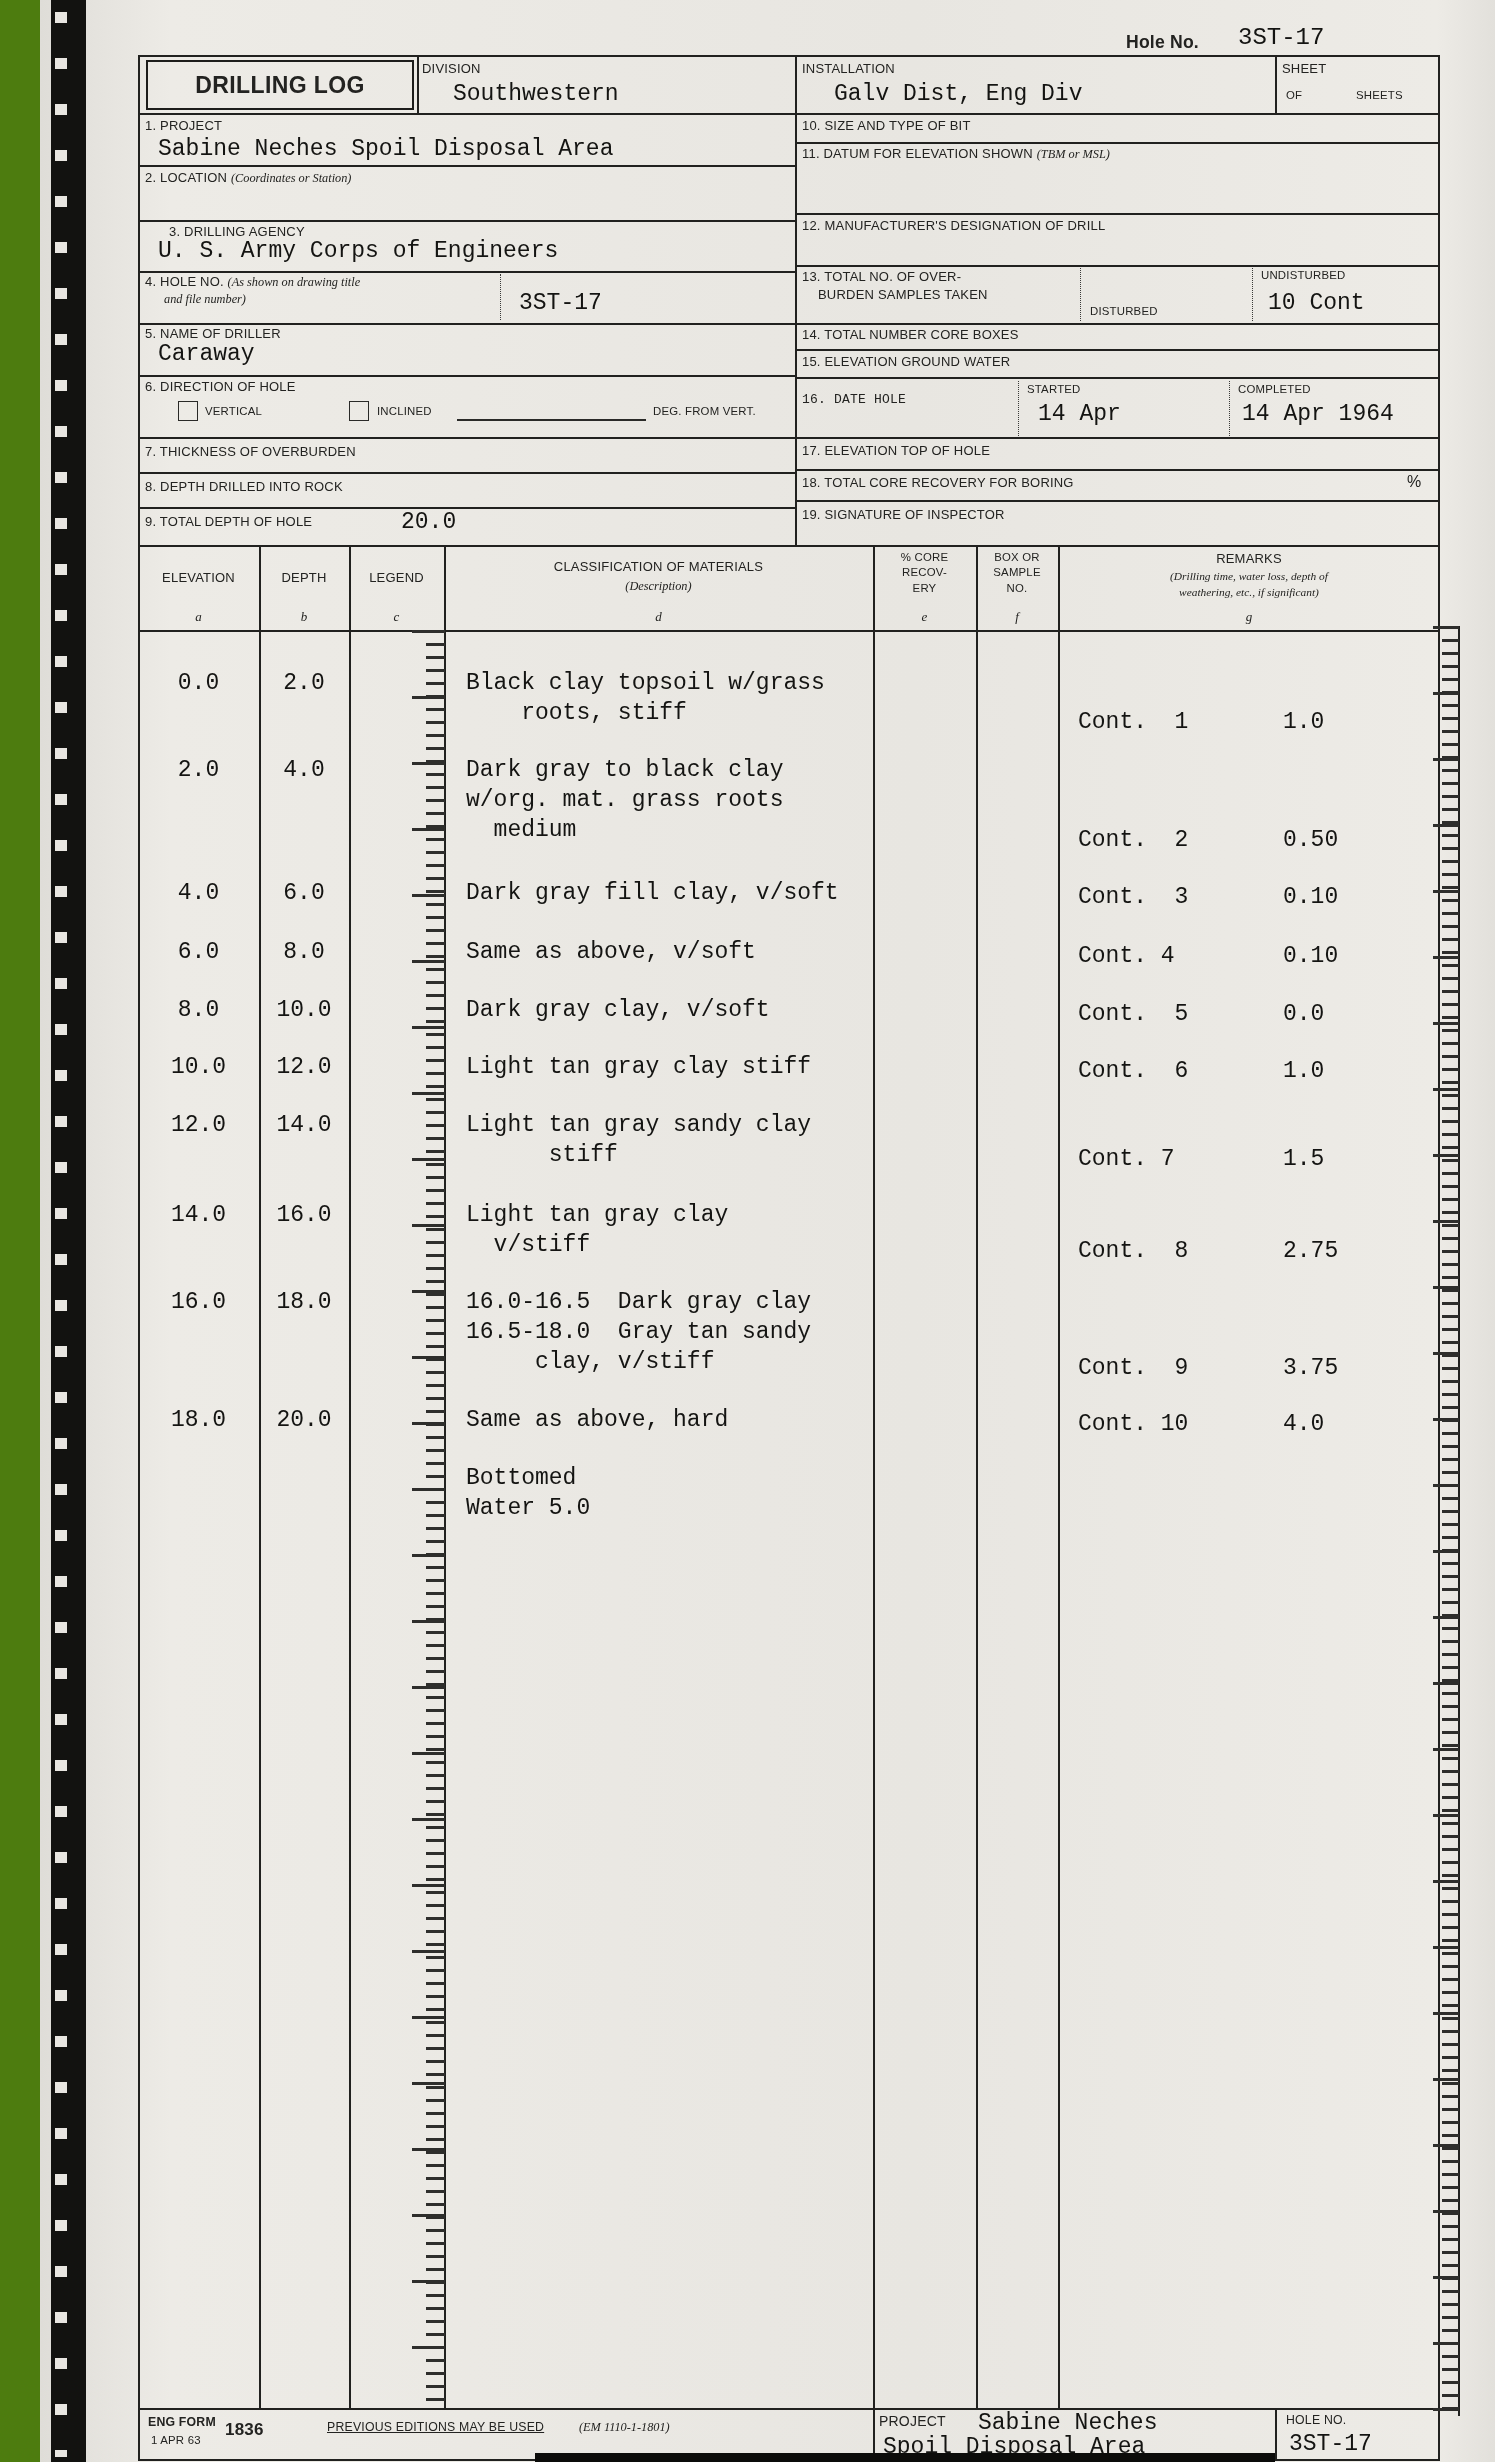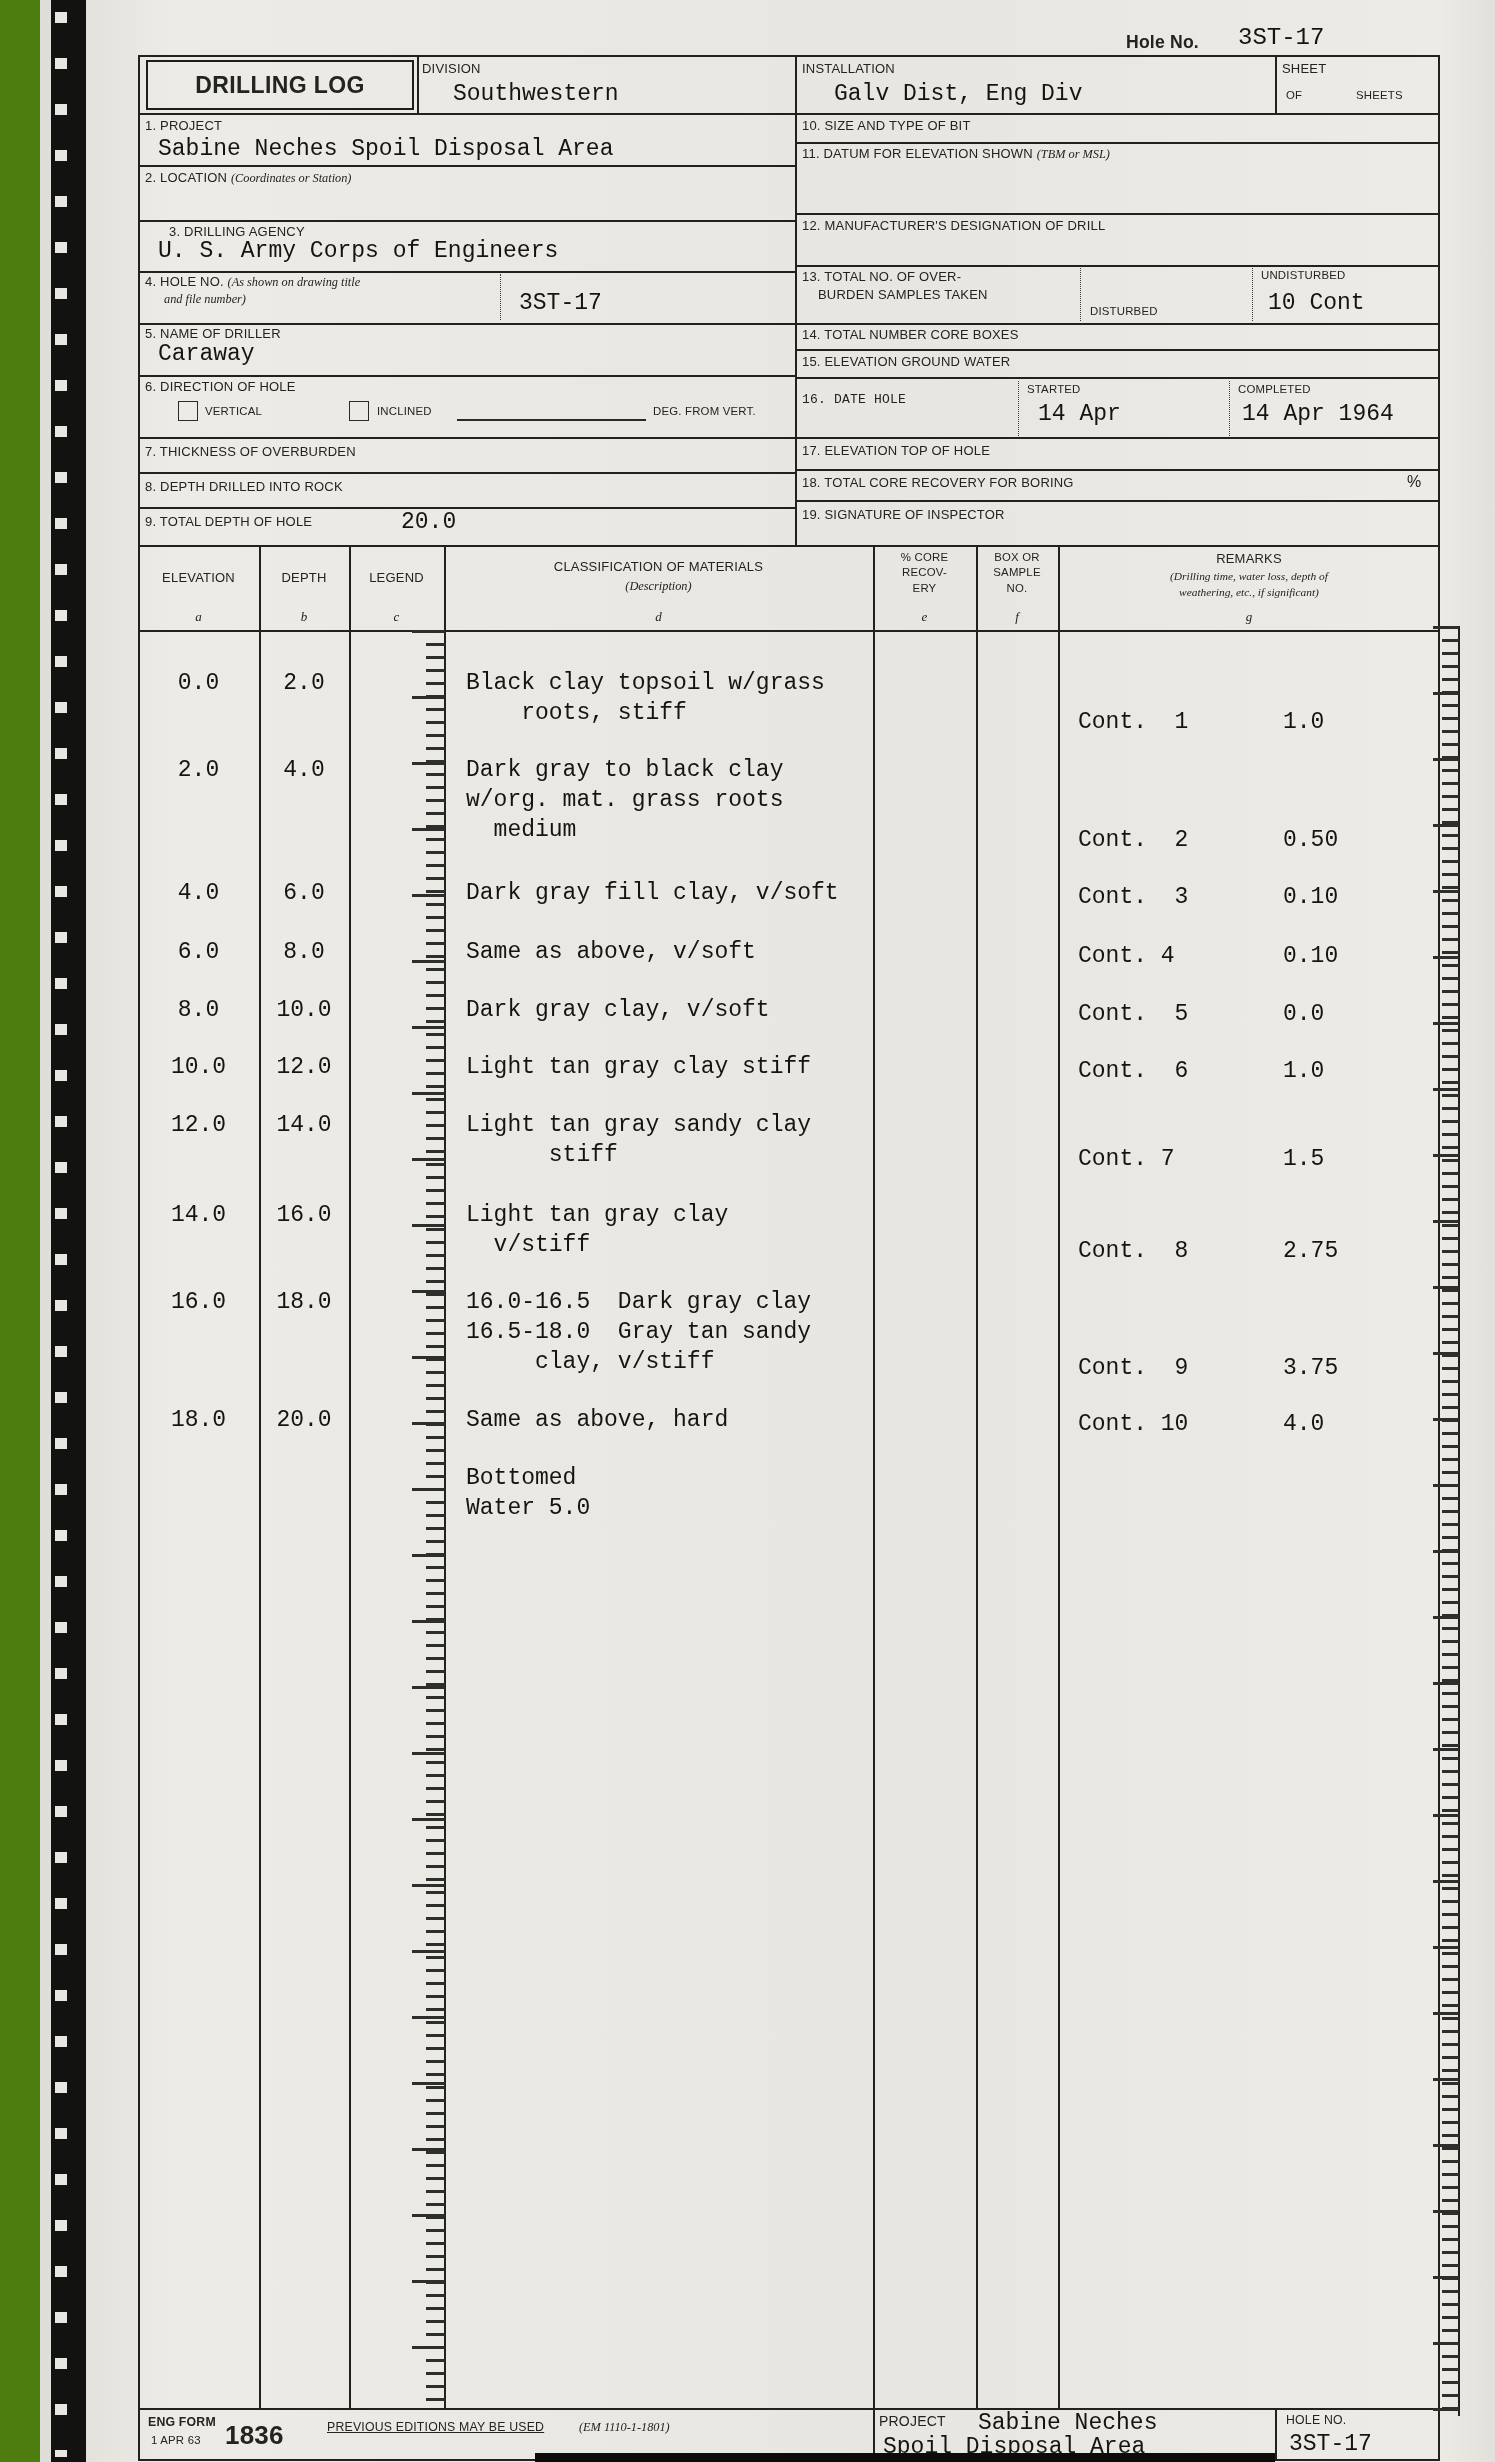--- a/index.html
+++ b/index.html
@@ -309,21 +309,21 @@
 
   <div class="row" style="top:1463px;">
     <div class="c-ds">
       <div class="m">Bottomed</div>
       <div class="m">Water 5.0</div>
     </div>
   </div>
 
   <div class="lb b sm" style="left:148px;top:2415px;font-size:12.3px;">ENG FORM</div>
   <div class="lb sm" style="left:151px;top:2434px;">1 APR 63</div>
-  <div class="lb b" style="left:225px;top:2420px;font-size:26px;">1836</div>
+  <div class="lb b" style="left:225px;top:2420px;font-size:17px;">1836</div>
   <div class="lb sm" style="left:327px;top:2420px;font-size:12.3px;text-decoration:underline;">PREVIOUS EDITIONS MAY BE USED</div>
   <div class="lb it" style="left:579px;top:2420px;">(EM 1110-1-1801)</div>
   <div class="lb" style="left:879px;top:2413px;font-size:14px;">PROJECT</div>
   <div class="m abs" style="left:978px;top:2408px;">Sabine Neches</div>
   <div class="m abs" style="left:883px;top:2432px;">Spoil Disposal Area</div>
   <div class="lb" style="left:1286px;top:2413px;font-size:12.3px;">HOLE NO.</div>
   <div class="m abs" style="left:1289px;top:2429px;">3ST-17</div>
   <div class="bbar"></div>
 </div>
 

